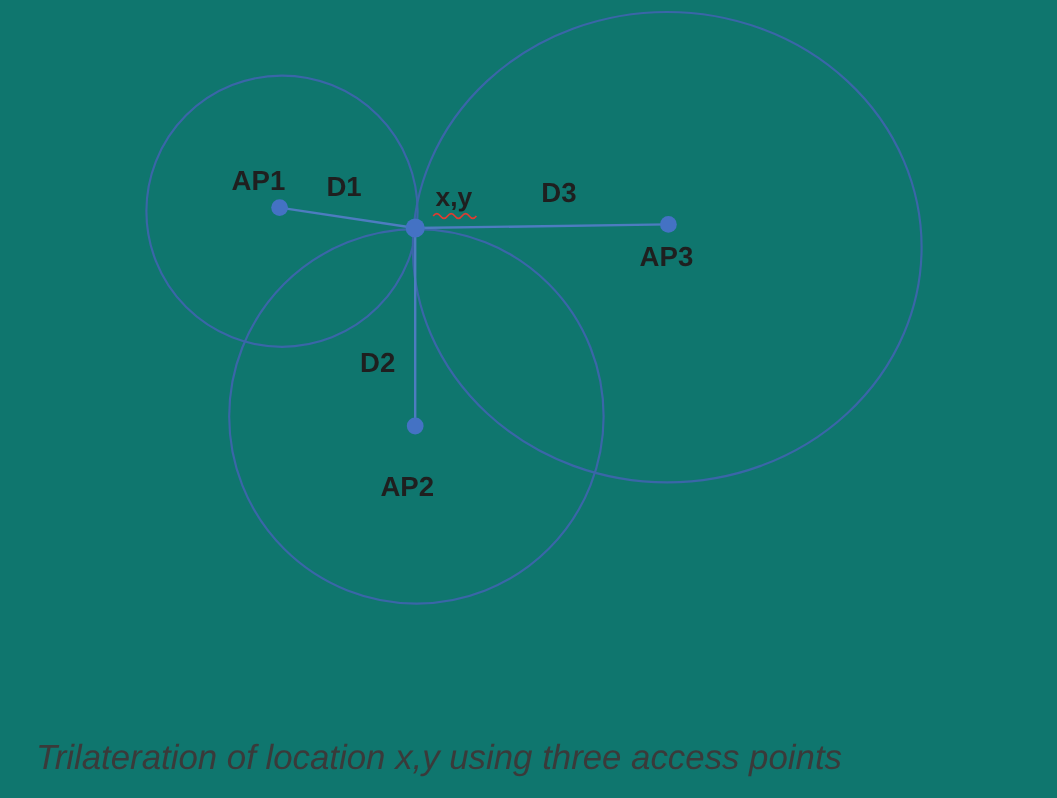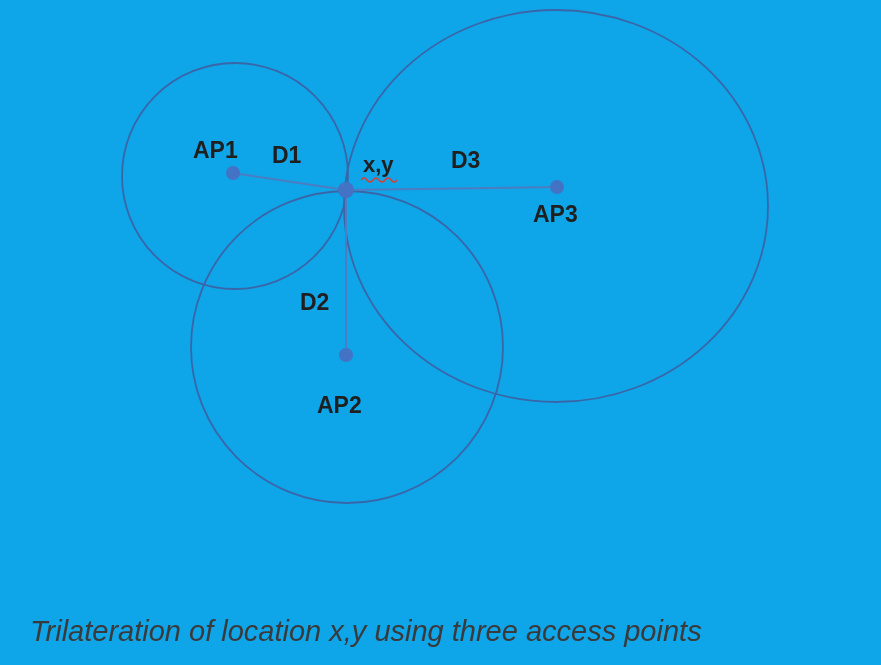--- a/index.html
+++ b/index.html
@@ -4,21 +4,21 @@
 <style>
   html, body {
     margin: 0;
     padding: 0;
     background: #ffffff;
   }
   .page {
     position: relative;
     width: 881px;
     height: 665px;
-    background: #0ea5e9;
+    background: #0f766e;
     overflow: hidden;
     font-family: "Liberation Sans", sans-serif;
   }
   svg text {
     font-family: "Liberation Sans", sans-serif;
   }
   .node-label {
     font-size: 23px;
     font-weight: bold;
     fill: #1f1f1f;

